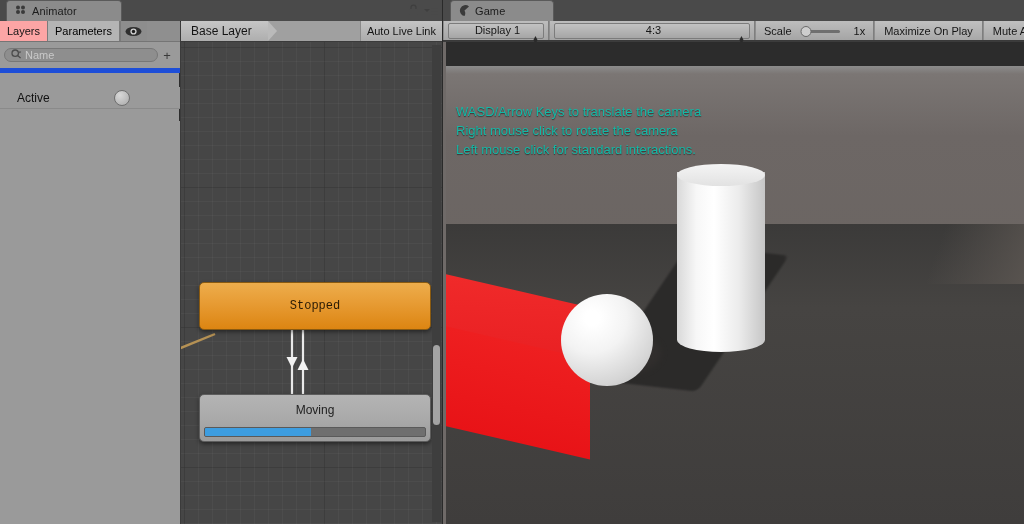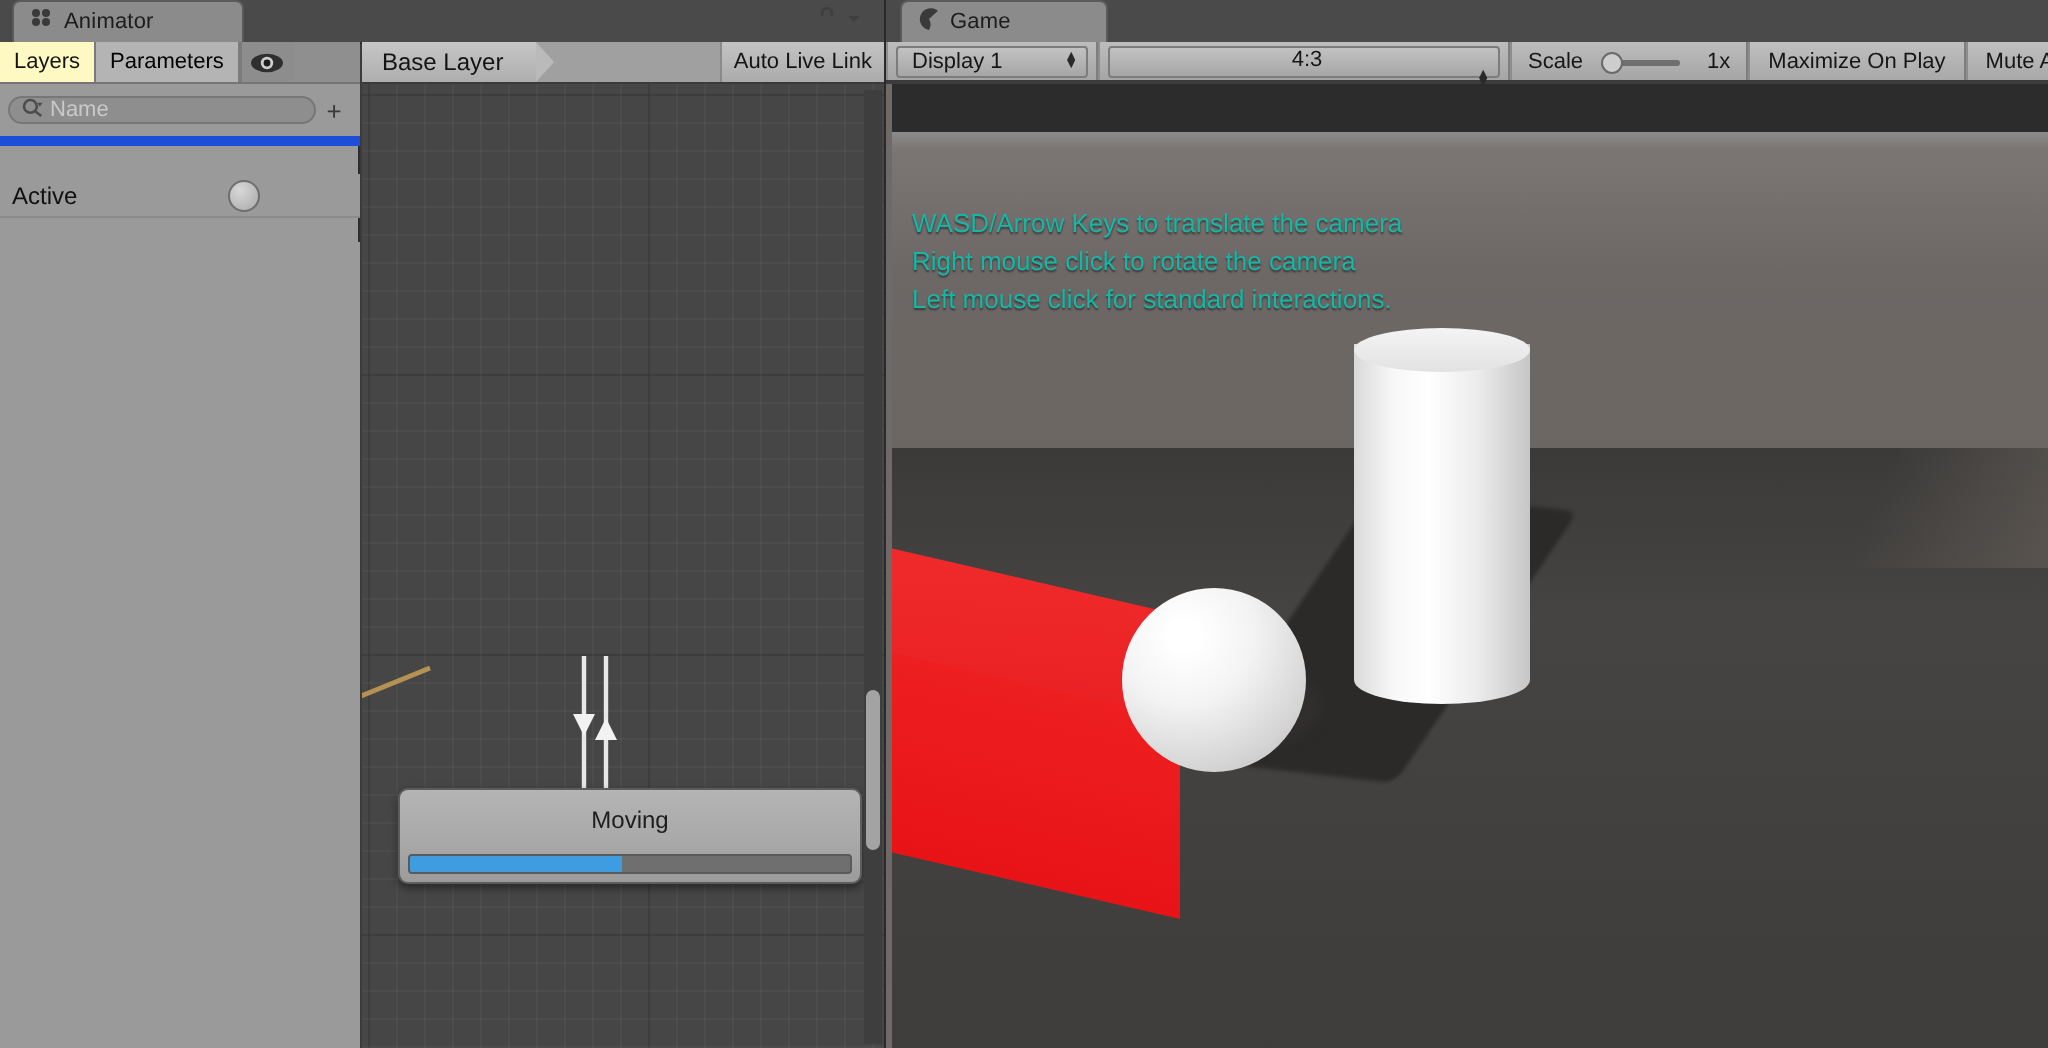--- a/index.html
+++ b/index.html
@@ -101,21 +101,21 @@
     display: flex; align-items: stretch;
     border-bottom: 1px solid #757575;
     box-sizing: border-box;
   }
   .ptab {
     display: flex; align-items: center; justify-content: center;
     font-size: 11px; color: #141414;
     padding: 0 7px;
     border-right: 1px solid #7b7b7b;
     box-sizing: border-box;
-    background: #fef9c3;
+    background: #fca5a5;
   }
   .ptab.active { background: #b4b4b4; color: #000; }
   #eyeBtn {
     width: 26px; display: flex; align-items: center; justify-content: center;
     background: #8d8d8d; border-left: 1px solid #7b7b7b;
   }
 
   #searchRow {
     position: absolute; left: 0; top: 21px; width: 180px; height: 31px;
     background: #9a9a9a;
@@ -136,21 +136,21 @@
   #plusBtn {
     width: 18px; height: 16px;
     display: flex; align-items: center; justify-content: center;
     font-size: 13px; color: #3a3a3a;
   }
 
   .paramRow {
     position: absolute; left: 0; width: 180px; height: 22px;
     display: flex; align-items: center;
     box-sizing: border-box;
-    padding-left: 6px;
+    padding-left: 17px;
     font-size: 12px; color: #111;
     border-bottom: 1px solid #8a8a8a;
     background: #9a9a9a;
   }
   .paramToggle {
     position: absolute; left: 114px;
     width: 14px; height: 14px; border-radius: 50%;
     background: radial-gradient(circle at 35% 30%, #d8d8d8, #a9a9a9);
     border: 1px solid #6e6e6e;
   }
@@ -464,20 +464,23 @@
           <line x1="-20" y1="22" x2="34" y2="0" stroke="#b59154" stroke-width="2.4"></line>
         </svg>
 
         <svg style="position:absolute;left:104px;top:286px;width:28px;height:70px;">
           <line x1="7" y1="0" x2="7" y2="70" stroke="#e8e8e8" stroke-width="2.2"></line>
           <line x1="18" y1="0" x2="18" y2="70" stroke="#e8e8e8" stroke-width="2.2"></line>
           <path d="M1.5 29 L12.5 29 L7 40 Z" fill="#f2f2f2"></path>
           <path d="M12.5 42 L23.5 42 L18 31 Z" fill="#f2f2f2"></path>
         </svg>
 
+        <div class="node" id="nodeStopped">
+          <span class="nodelabel">Stopped</span>
+        </div>
 
         <div class="node" id="nodeMoving">
           <span class="nodelabel">Moving</span>
           <div id="progTrack">
             <div id="progFill" style="width: 48%;"></div>
           </div>
         </div>
       </div>
 
       <div id="animScroll">
@@ -496,21 +499,21 @@
           <svg width="11" height="11" viewBox="0 0 11 11">
             <path d="M5.5 5.5 L10 1.4 A5.5 5.5 0 105.5 11 A5.5 5.5 0 005.5 5.5z" fill="#3a3a3a"></path>
           </svg>
         </span>
         <span class="tablabel">Game</span>
       </div>
     </div>
 
     <div id="gameToolbar" class="toolbar">
       <div class="tbtn flat" style="padding:0 4px;">
-        <div class="popup" style="width:96px;">
+        <div class="popup" style="width:96px;flex-direction:column;">
           <span>Display 1</span>
           <span class="arrows">▲<br>▼</span>
         </div>
       </div>
 
       <div class="tbtn flat" style="padding:0 4px;">
         <div class="popup" style="width:196px;flex-direction:column;">
           <span>4:3</span>
           <span class="arrows">▲<br>▼</span>
         </div>

